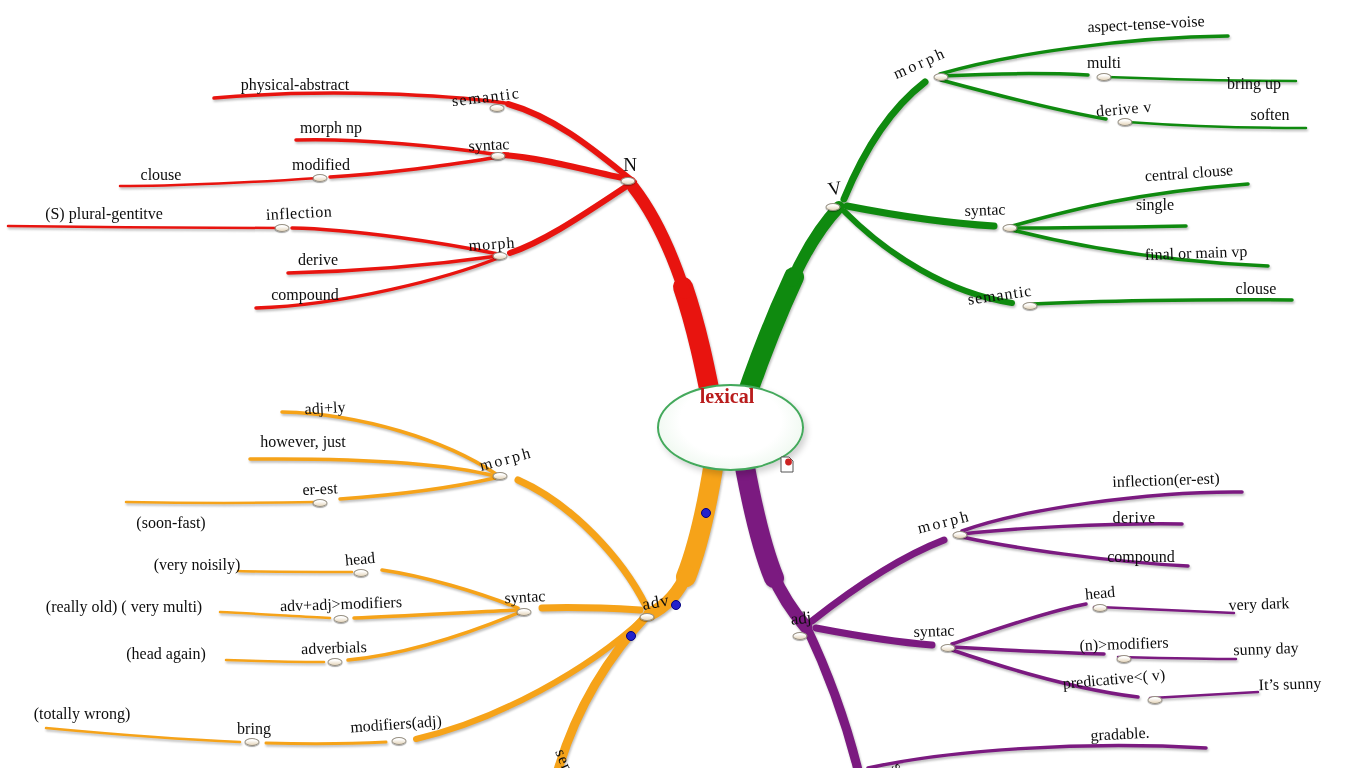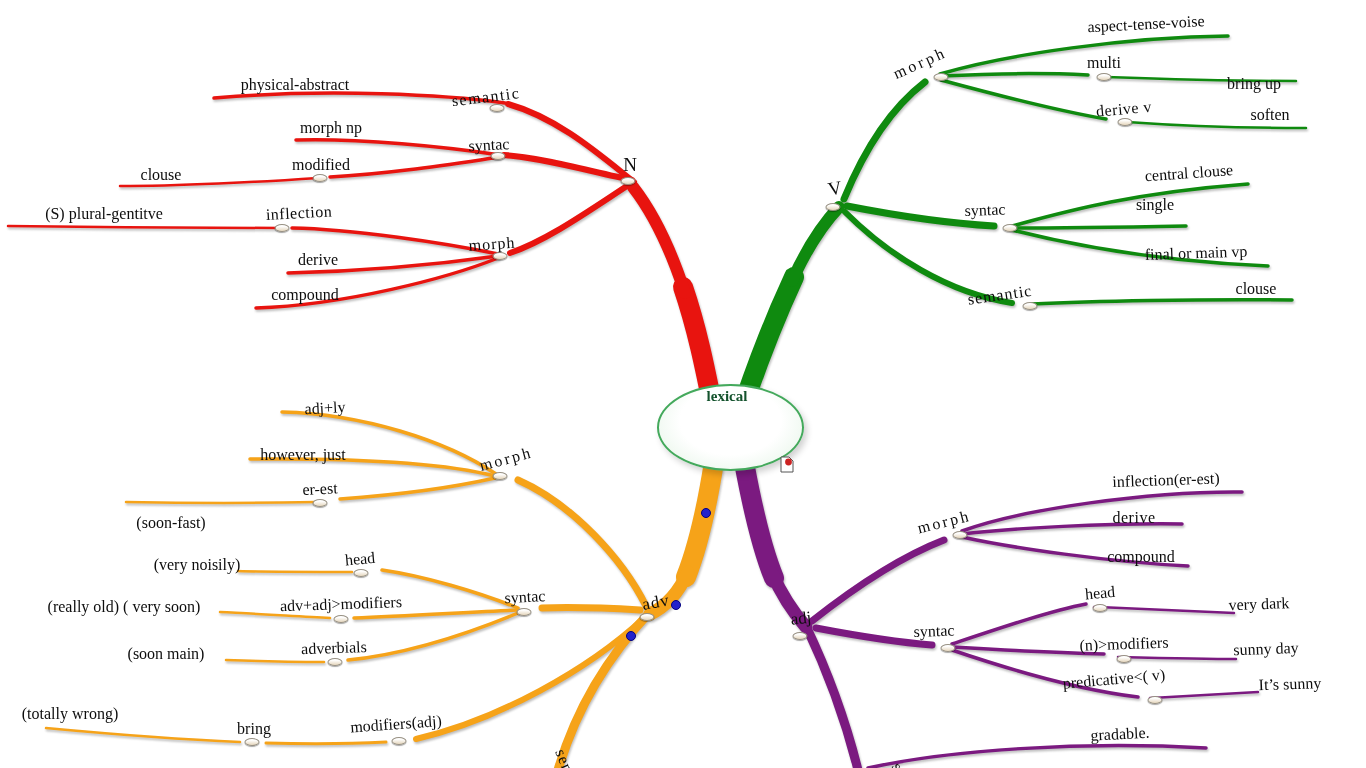--- a/index.html
+++ b/index.html
@@ -12,21 +12,21 @@
          font-size:16px; z-index:4; line-height:1.1; }
   .big { font-size:19px; }
   .mid { font-size:17px; }
   .handle { position:absolute; width:15px; height:8px; border:1px solid #979083;
             border-radius:50%; background:linear-gradient(180deg,#ffffff 20%,#e9dcc6 90%);
             transform:translate(-50%,-50%); box-shadow:0 1px 1px rgba(0,0,0,.35); z-index:3; }
   #center-ellipse { position:absolute; left:657px; top:384px; width:147px; height:87px;
             border:2.5px solid #44a95c; border-radius:50%;
             background:radial-gradient(ellipse at 50% 42%, #ffffff 50%, #eef8ef 78%, #d9efdd 100%);
             box-shadow:3px 4px 6px rgba(0,0,0,.18); z-index:2; }
-  #center-label { color:#14532d; font-weight:bold; font-size:15px; z-index:4; }
+  #center-label { color:#b91c1c; font-weight:bold; font-size:20px; z-index:4; }
   #note-icon { position:absolute; left:780px; top:456px; z-index:4; }
 </style>
 </head>
 <body>
 
 <div id="canvas">
 
   <svg id="branches" width="1366" height="768" viewBox="0 0 1366 768">
 
     <g class="branch" fill="none" stroke-linecap="round" stroke="#e8140f">
@@ -171,33 +171,33 @@
   <div class="lbl" style="left:985px;top:210px;transform:translate(-50%,-50%) rotate(-2deg)">syntac</div>
   <div class="lbl" style="left:1189px;top:173px;transform:translate(-50%,-50%) rotate(-4deg)">central clouse</div>
   <div class="lbl" style="left:1155px;top:205px">single</div>
   <div class="lbl" style="left:1196px;top:253px;transform:translate(-50%,-50%) rotate(-2deg)">final or main vp</div>
   <div class="lbl" style="left:1000px;top:295px;transform:translate(-50%,-50%) rotate(-8deg);letter-spacing:1px">semantic</div>
   <div class="lbl" style="left:1256px;top:289px">clouse</div>
 
   <div class="lbl mid" style="left:656px;top:603px;transform:translate(-50%,-50%) rotate(-10deg);letter-spacing:1px">adv</div>
   <div class="lbl" style="left:506px;top:459px;transform:translate(-50%,-50%) rotate(-15deg);letter-spacing:2.5px">morph</div>
   <div class="lbl" style="left:325px;top:408px;transform:translate(-50%,-50%) rotate(-3deg)">adj+ly</div>
-  <div class="lbl" style="left:303px;top:455px">however, just</div>
+  <div class="lbl" style="left:303px;top:442px">however, just</div>
   <div class="lbl" style="left:320px;top:489px;transform:translate(-50%,-50%) rotate(-3deg)">er-est</div>
   <div class="lbl" style="left:171px;top:523px">(soon-fast)</div>
   <div class="lbl" style="left:525px;top:597px;transform:translate(-50%,-50%) rotate(-3deg)">syntac</div>
   <div class="lbl" style="left:360px;top:559px;transform:translate(-50%,-50%) rotate(-5deg)">head</div>
   <div class="lbl" style="left:197px;top:565px">(very noisily)</div>
   <div class="lbl" style="left:341px;top:604px;transform:translate(-50%,-50%) rotate(-2deg)">adv+adj&gt;modifiers</div>
-  <div class="lbl" style="left:124px;top:607px">(really old) ( very soon)</div>
+  <div class="lbl" style="left:124px;top:607px">(really old) ( very multi)</div>
   <div class="lbl" style="left:334px;top:648px;transform:translate(-50%,-50%) rotate(-2deg)">adverbials</div>
-  <div class="lbl" style="left:166px;top:654px">(soon main)</div>
+  <div class="lbl" style="left:166px;top:654px">(head again)</div>
   <div class="lbl" style="left:396px;top:724px;transform:translate(-50%,-50%) rotate(-4deg)">modifiers(adj)</div>
   <div class="lbl" style="left:254px;top:729px">bring</div>
-  <div class="lbl" style="left:70px;top:714px">(totally wrong)</div>
+  <div class="lbl" style="left:82px;top:714px">(totally wrong)</div>
   <div class="lbl" style="left:572px;top:780px;transform:translate(-50%,-50%) rotate(68deg);letter-spacing:1px">semantic</div>
 
   <div class="lbl mid" style="left:801px;top:619px;transform:translate(-50%,-50%) rotate(-6deg)">adj</div>
   <div class="lbl" style="left:944px;top:522px;transform:translate(-50%,-50%) rotate(-14deg);letter-spacing:2.5px">morph</div>
   <div class="lbl" style="left:1166px;top:480px;transform:translate(-50%,-50%) rotate(-2deg)">inflection(er-est)</div>
   <div class="lbl" style="left:1134px;top:518px;letter-spacing:.5px">derive</div>
   <div class="lbl" style="left:1141px;top:557px">compound</div>
   <div class="lbl" style="left:934px;top:631px;transform:translate(-50%,-50%) rotate(-2deg)">syntac</div>
   <div class="lbl" style="left:1100px;top:593px;transform:translate(-50%,-50%) rotate(-5deg)">head</div>
   <div class="lbl" style="left:1259px;top:604px;transform:translate(-50%,-50%) rotate(-2deg)">very dark</div>

